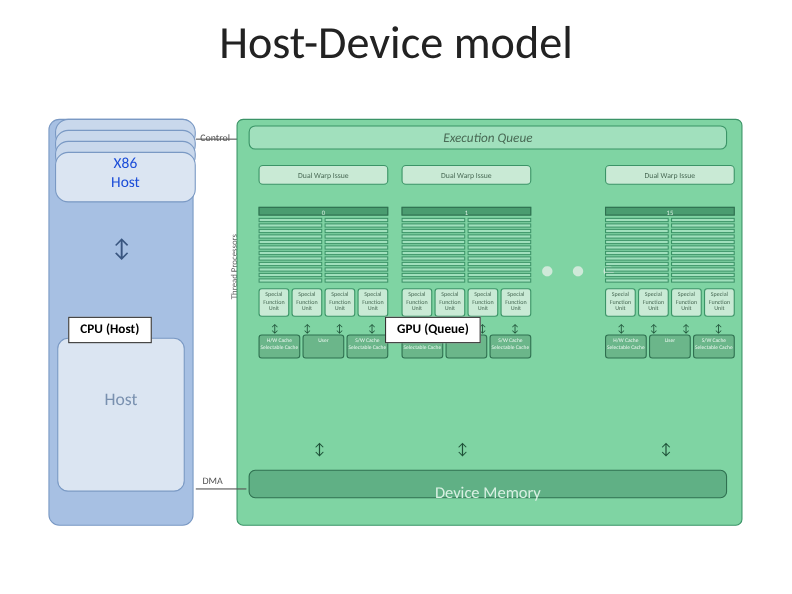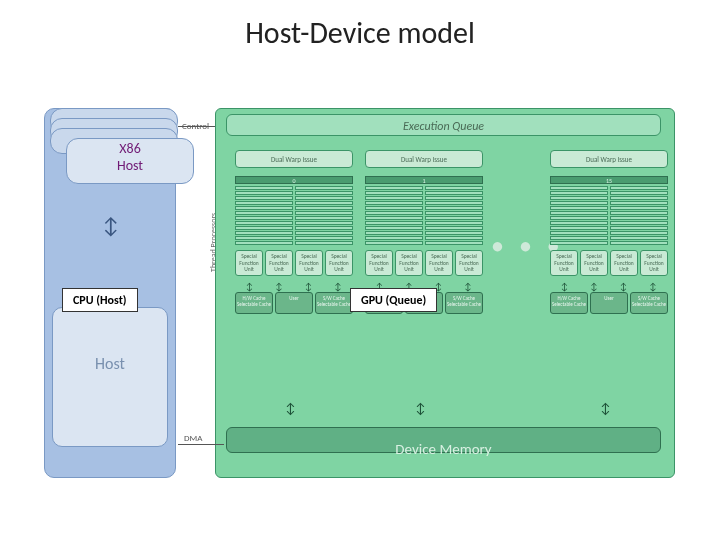--- a/index.html
+++ b/index.html
@@ -6,21 +6,21 @@
   body {
     width: 720px;
     height: 540px;
     background: #fff;
     font-family: Calibri, Arial, sans-serif;
     position: relative;
     overflow: hidden;
   }
   .title {
     text-align: center;
-    font-size: 30px;
+    font-size: 42px;
     padding-top: 14px;
     color: #222;
     font-weight: 400;
   }
   .diagram {
     position: absolute;
     top: 102px;
     left: 40px;
     width: 640px;
     height: 400px;
@@ -44,28 +44,28 @@
     width: 128px; height: 26px;
     background: #c9d8ec;
     border: 1.5px solid #7a99c4;
     border-radius: 12px;
   }
   .x86-bar.b1 { top: 0; left: 0; }
   .x86-bar.b2 { top: 10px; left: 0; }
   .x86-bar.b3 { top: 20px; left: 0; }
   .x86-front {
     position: absolute;
-    top: 30px; left: 16px;
+    top: 30px; left: 0;
     width: 128px; height: 46px;
     background: #dbe5f2;
     border: 1.5px solid #7a99c4;
     border-radius: 12px;
     text-align: center;
     font-size: 14px;
-    color: #701a75;
+    color: #1d4ed8;
     padding-top: 2px;
     line-height: 1.2;
   }
   .host-memory {
     position: absolute;
     left: 12px; top: 205px;
     width: 116px; height: 140px;
     background: #dbe5f2;
     border: 1.5px solid #7a99c4;
     border-radius: 10px;
@@ -134,21 +134,21 @@
   .sm-c { left: 510px; }
   .warp-issue {
     width: 100%; height: 18px;
     background: #c9ead5;
     border: 1px solid #3b9467;
     border-radius: 4px;
     font-size: 7px;
     text-align: center;
     color: #4a6b56;
     line-height: 18px;
-    margin-bottom: 8px;
+    margin-bottom: 20px;
   }
   .idx-bar {
     height: 8px; width: 100%;
     background: #4a9c70;
     border: 1px solid #2f7050;
     font-size: 6px; color: #d8f0e2;
     text-align: center; line-height: 8px;
     margin-bottom: 2px;
   }
   .lanes {

